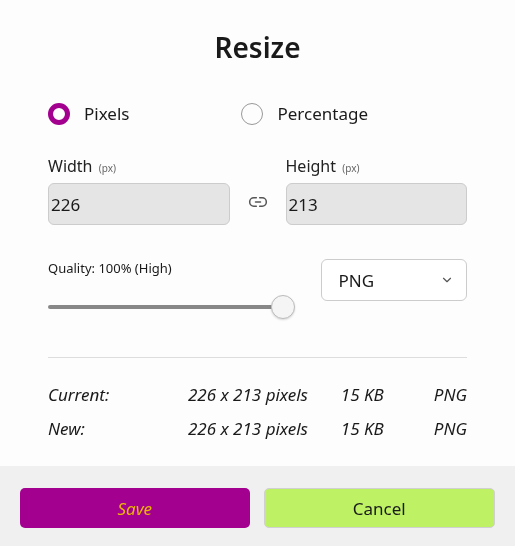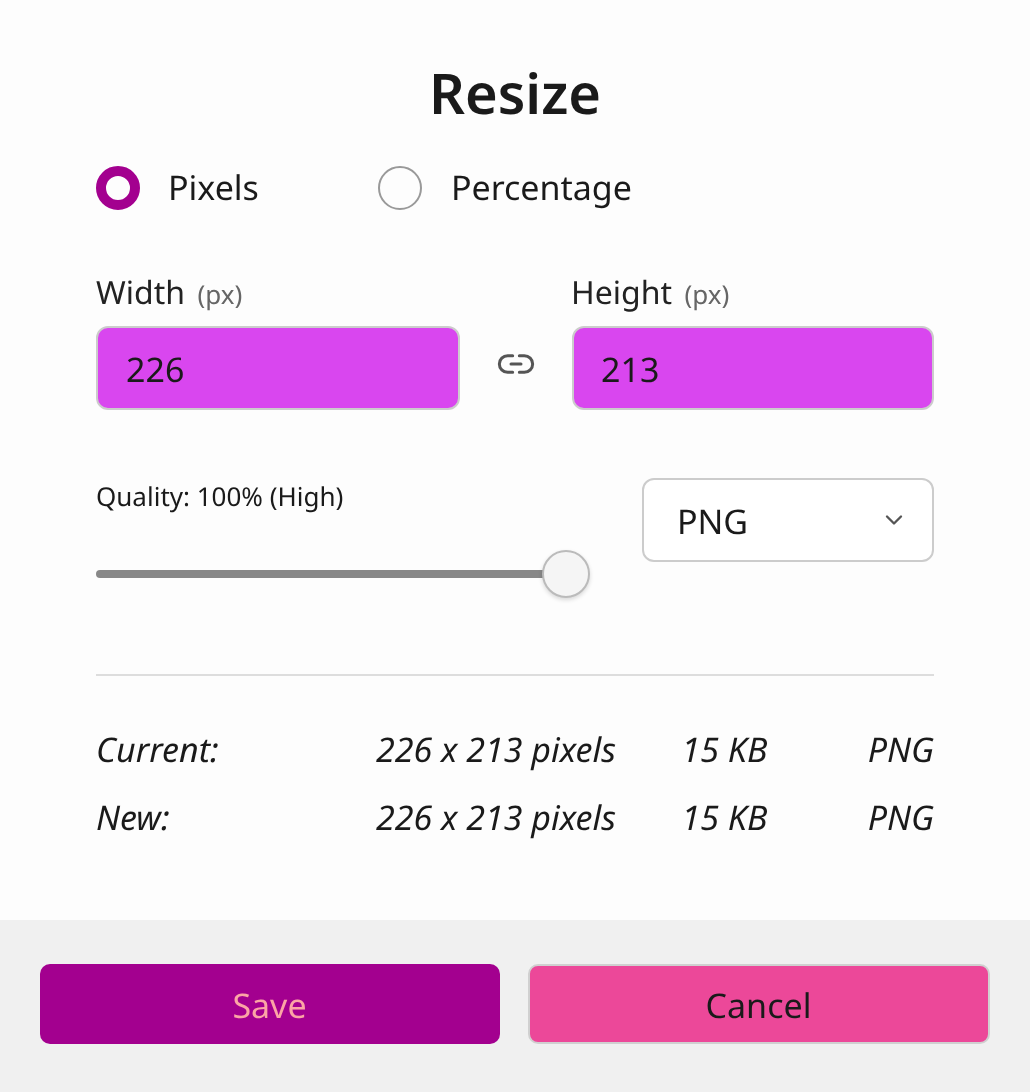--- a/index.html
+++ b/index.html
@@ -13,25 +13,25 @@
     color: #1a1a1a;
   }
   .content {
     flex: 1;
     padding: 28px 48px 20px 48px;
   }
   h1 {
     text-align: center;
     font-weight: 600;
     font-size: 28px;
-    margin-bottom: 16px;
+    margin-bottom: 36px;
   }
   .radios {
     display: flex;
-    gap: 60px;
+    gap: 112px;
     margin-bottom: 30px;
   }
   .radio {
     display: flex;
     align-items: center;
     gap: 14px;
     font-size: 17px;
     cursor: pointer;
   }
   .radio .ring {
@@ -48,29 +48,29 @@
     align-items: flex-end;
     gap: 14px;
     margin-bottom: 34px;
   }
   .field { flex: 1; }
   .field .label {
     font-size: 16px;
     margin-bottom: 6px;
     color: #222;
   }
-  .field .label .unit { color: #666; font-size: 13px; margin-left: 2px;}
+  .field .label .unit { color: #666; font-size: 10px; margin-left: 2px;}
   .inputbox {
     width: 100%;
     height: 42px;
     border: 1px solid #ccc;
     border-radius: 6px;
-    padding: 0 14px;
-    font-size: 17px;
-    background: #d946ef;
+    padding: 0 2px;
+    font-size: 17px;
+    background: #e5e5e5;
     display: flex; align-items: center;
   }
   .link-icon {
     width: 28px; height: 42px;
     display: flex; align-items: center; justify-content: center;
     color: #555;
     margin-bottom: 2px;
   }
   .qrow {
     display: flex;
@@ -139,24 +139,25 @@
   .btn {
     flex: 1;
     height: 40px;
     border-radius: 5px;
     display: flex; align-items: center; justify-content: center;
     font-size: 17px;
     cursor: pointer;
   }
   .btn.primary {
     background: #a3008f;
-    color: #fca5a5;
+    color: #eab308;
+    font-style: italic;
   }
   .btn.secondary {
-    background: #ec4899;
+    background: #bef264;
     border: 1px solid #d0d0d0;
     color: #1a1a1a;
   }
 </style>
 </head>
 <body>
 
 <div class="content">
   <h1>Resize</h1>
 

